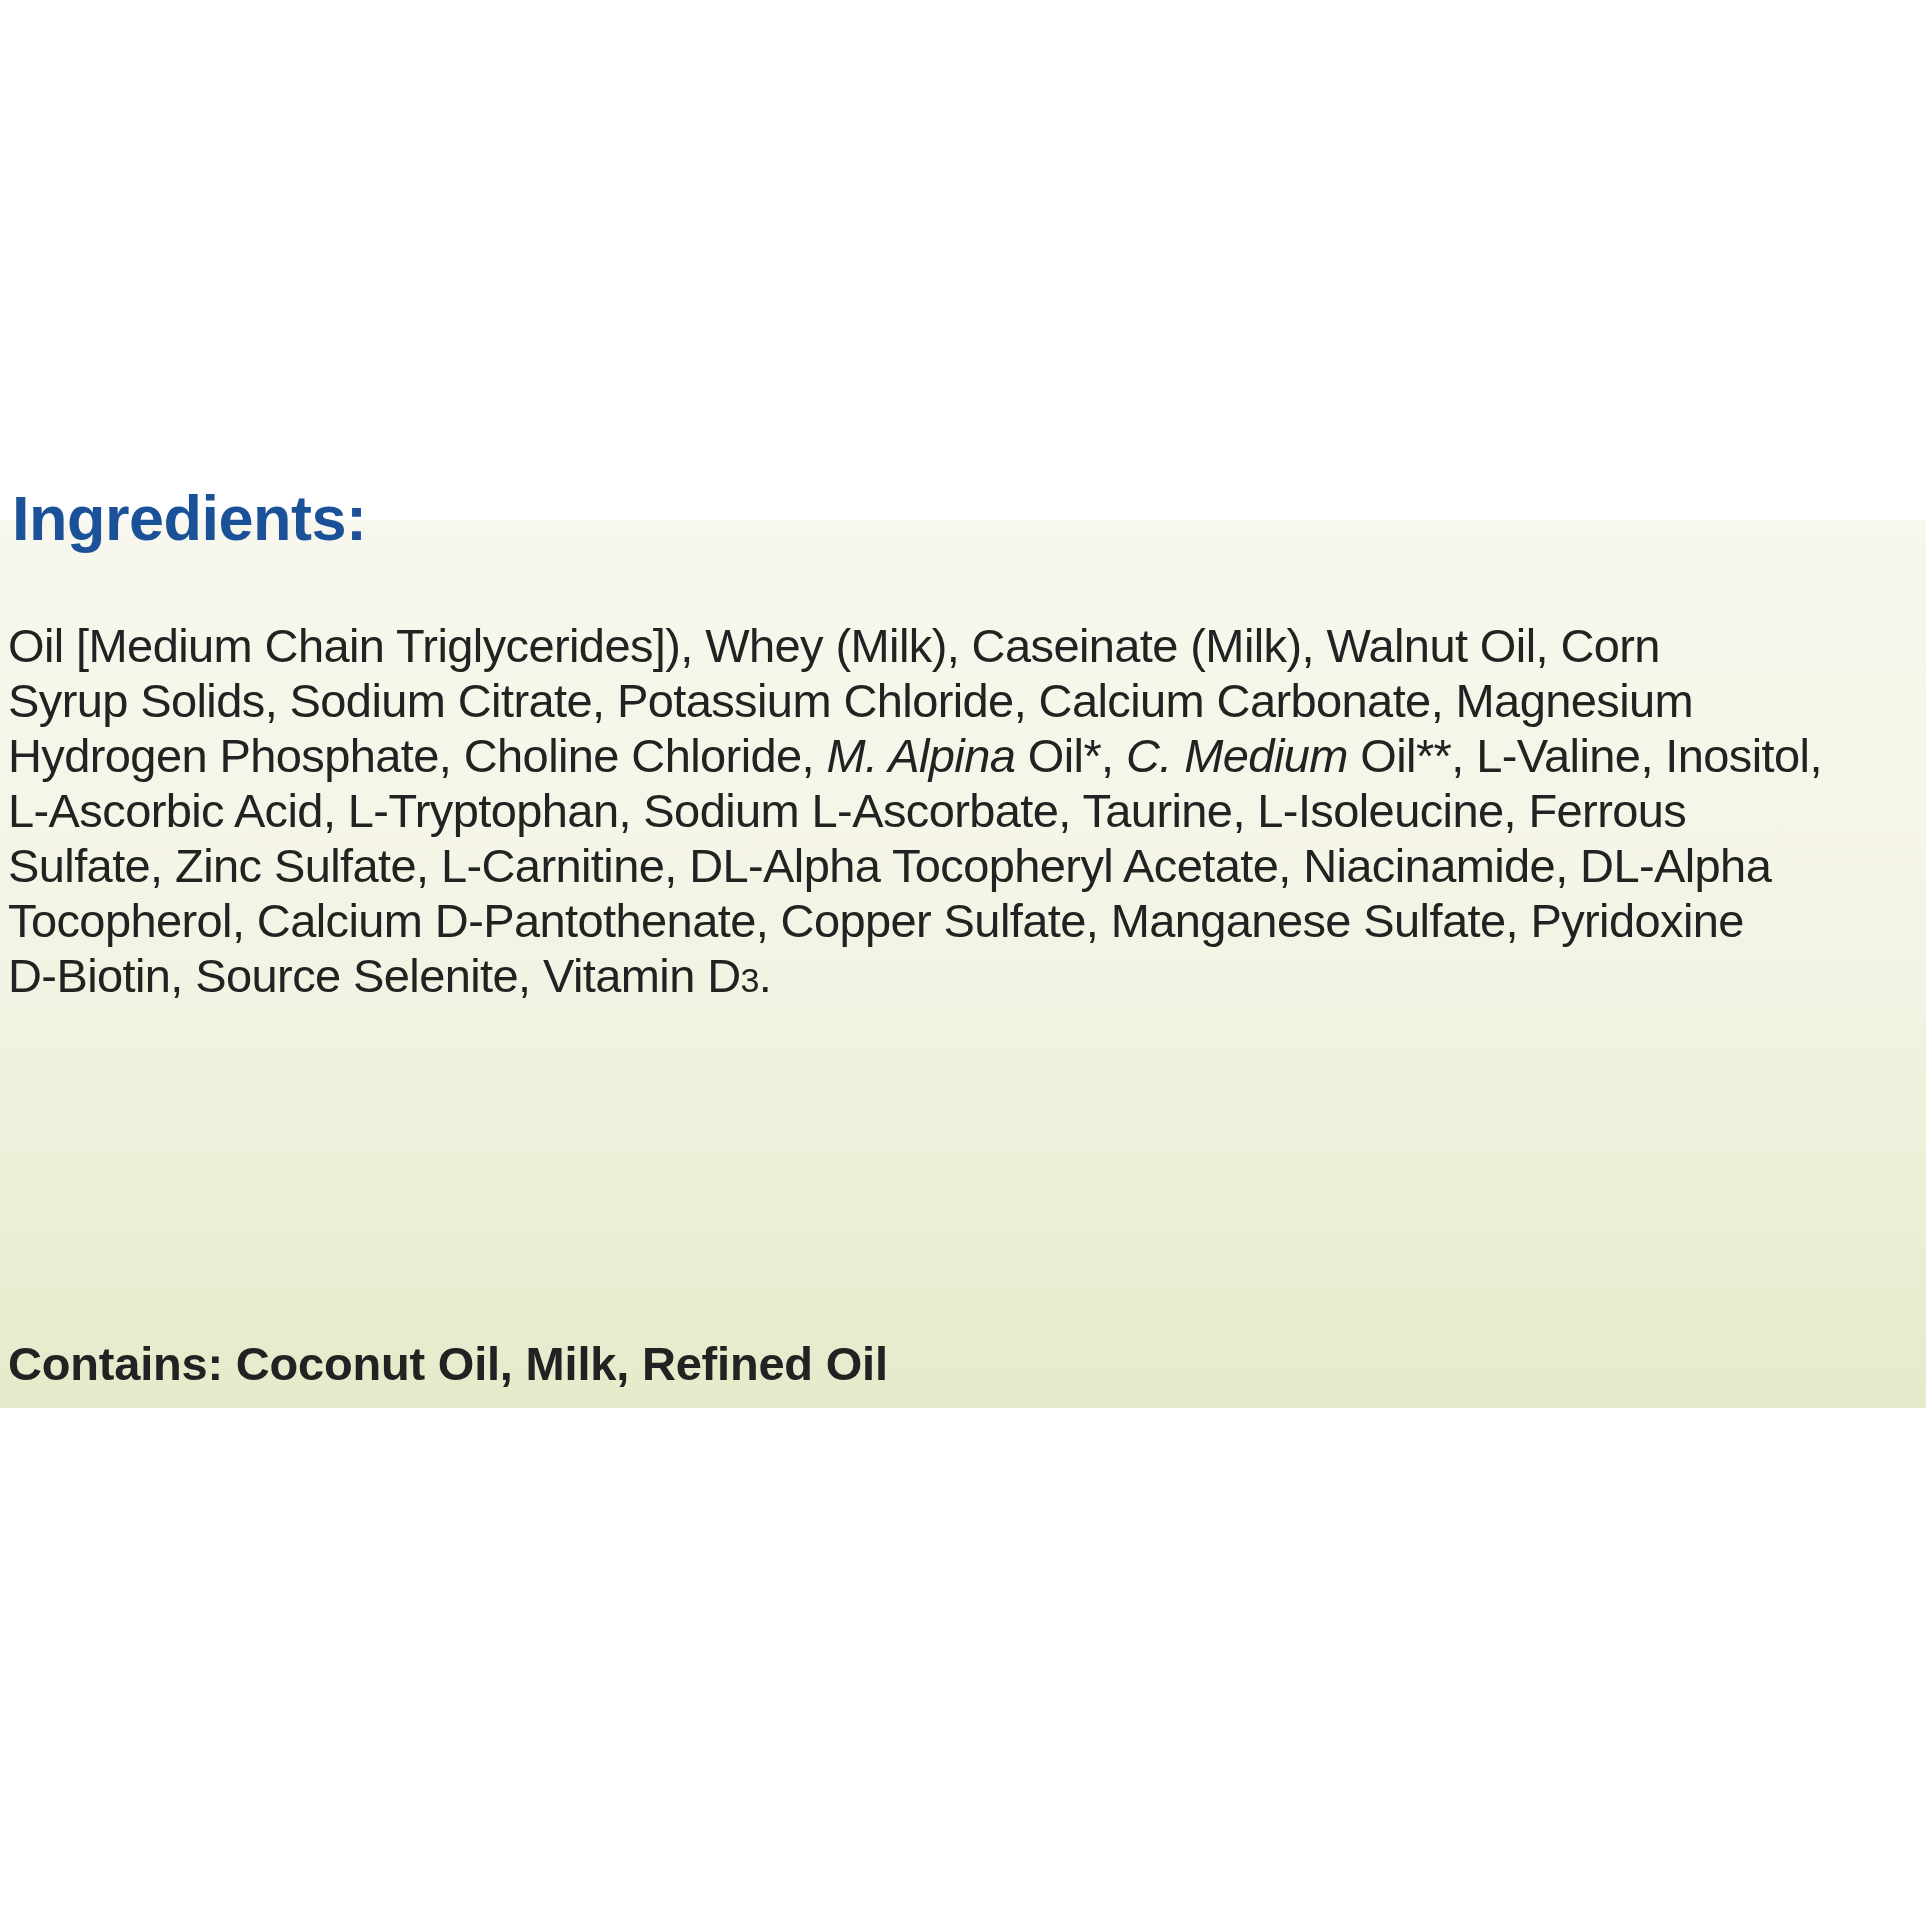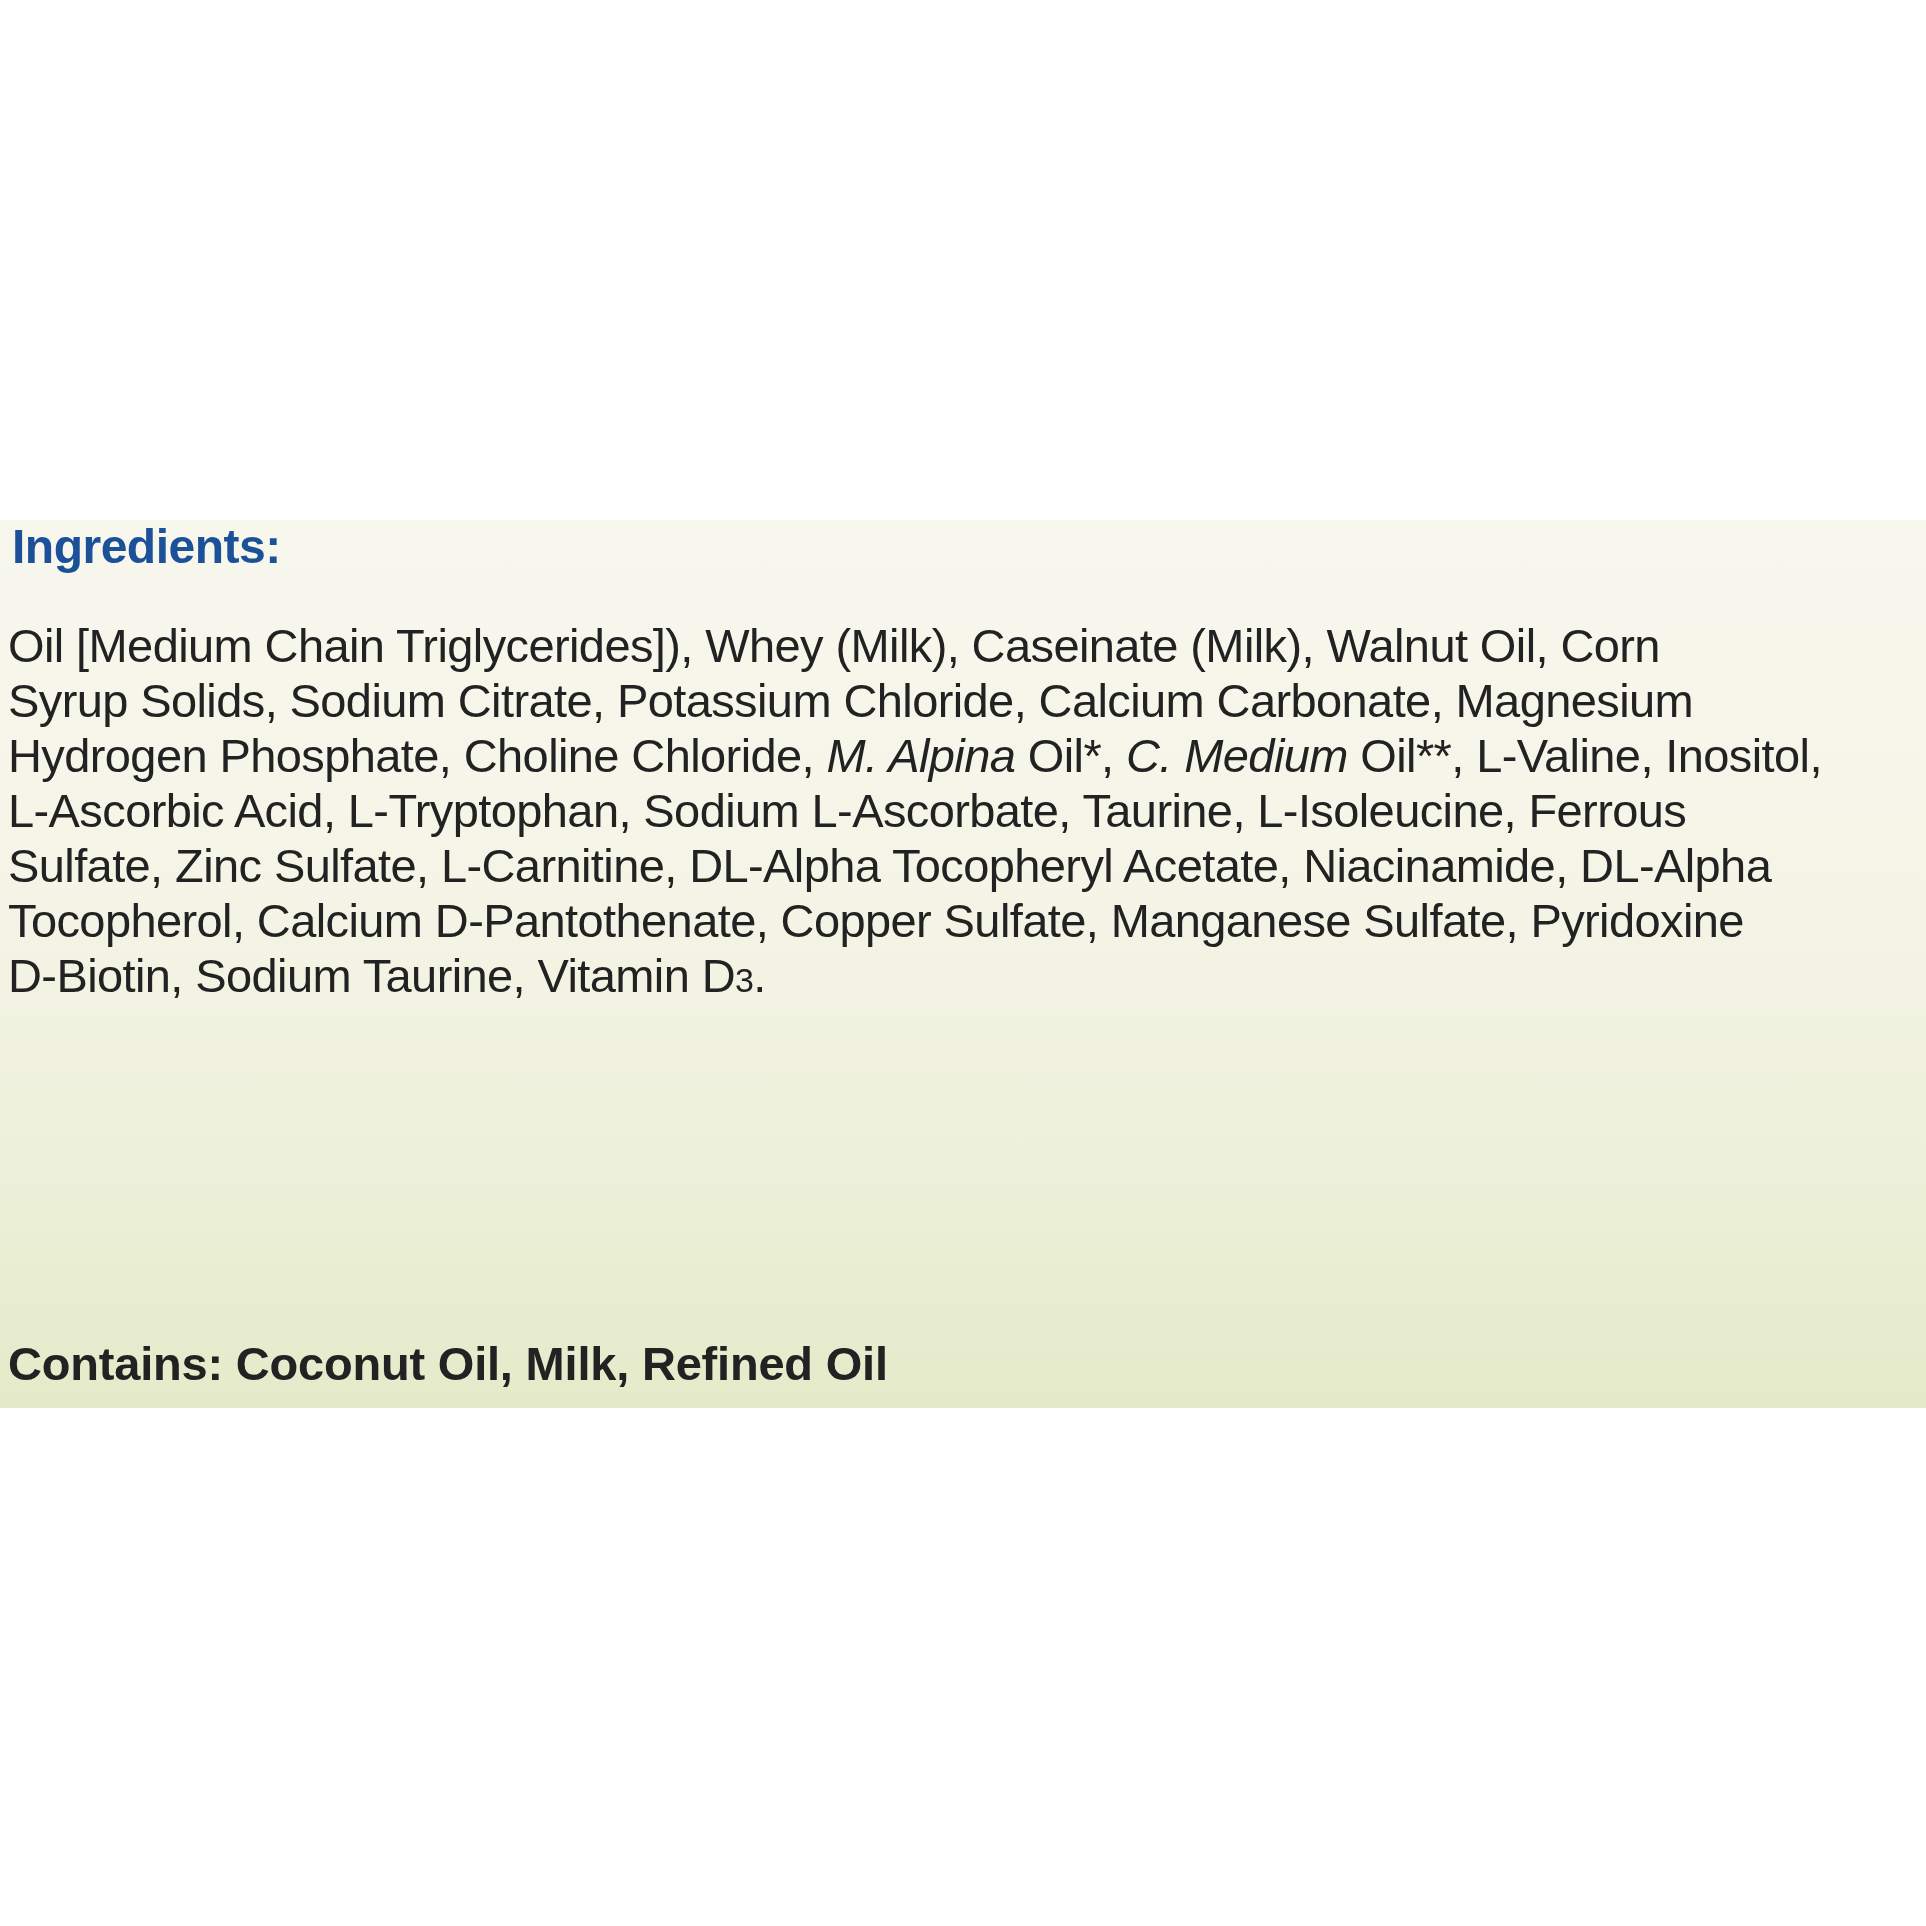--- a/index.html
+++ b/index.html
@@ -21,22 +21,22 @@
     position: absolute;
     left: 0;
     top: 520px;
     width: 1927px;
     height: 888px;
     background: linear-gradient(180deg, #f8f7ee 0%, #f4f4e6 45%, #ecf0d8 75%, #e4eac9 100%);
   }
   .heading {
     position: absolute;
     left: 12px;
-    top: 515px;
-    font-size: 48px;
+    top: 487px;
+    font-size: 63px;
     line-height: 63px;
     font-weight: 700;
     letter-spacing: -0.5px;
     color: #1b5199;
     white-space: nowrap;
   }
   .bodytext {
     color: #222222;
     font-size: 47px;
     letter-spacing: -0.6px;
@@ -74,20 +74,20 @@
 
   <h1 class="heading">Ingredients:</h1>
 
   <div class="paragraph bodytext">
     <div>Oil [Medium Chain Triglycerides]), Whey (Milk), Caseinate (Milk), Walnut Oil, Corn</div>
     <div>Syrup Solids, Sodium Citrate, Potassium Chloride, Calcium Carbonate, Magnesium</div>
     <div><span>Hydrogen Phosphate, Choline Chloride, </span><span class="italic">M. Alpina</span><span> Oil*, </span><span class="italic">C. Medium</span><span> Oil**, L-Valine, Inositol,</span></div>
     <div>L-Ascorbic Acid, L-Tryptophan, Sodium L-Ascorbate, Taurine, L-Isoleucine, Ferrous</div>
     <div>Sulfate, Zinc Sulfate, L-Carnitine, DL-Alpha Tocopheryl Acetate, Niacinamide, DL-Alpha</div>
     <div>Tocopherol, Calcium D-Pantothenate, Copper Sulfate, Manganese Sulfate, Pyridoxine</div>
-    <div><span>D-Biotin, Sodium Taurine, Vitamin D</span><span class="small-digit">3</span><span>.</span></div>
+    <div><span>D-Biotin, Source Selenite, Vitamin D</span><span class="small-digit">3</span><span>.</span></div>
   </div>
 
 
   <div class="contains-line bodytext">Contains: Coconut Oil, Milk, Refined Oil</div>
 
 </div>
 
 
 </body></html>

